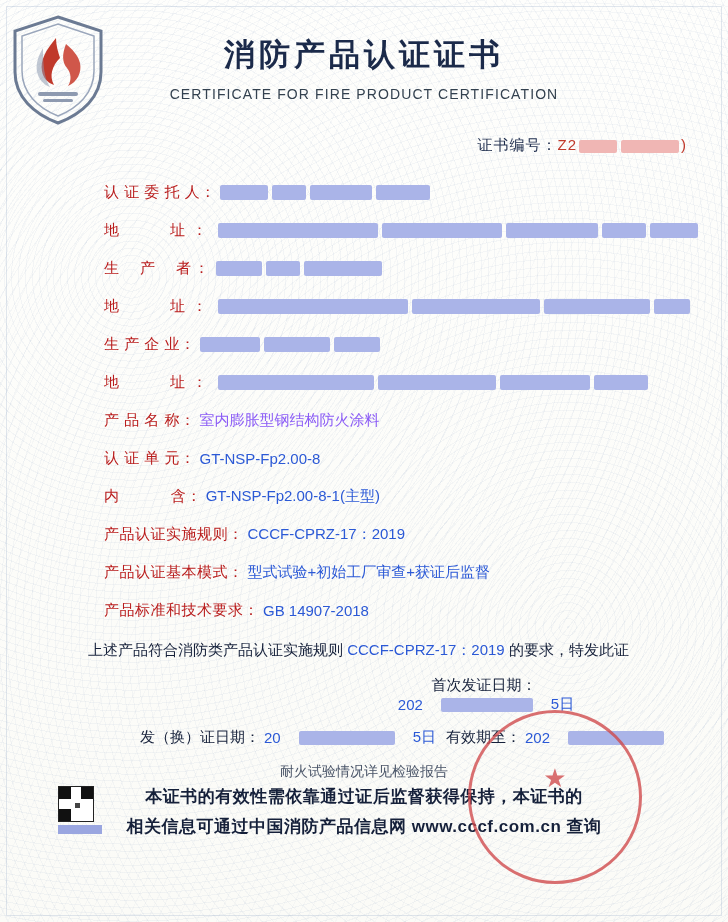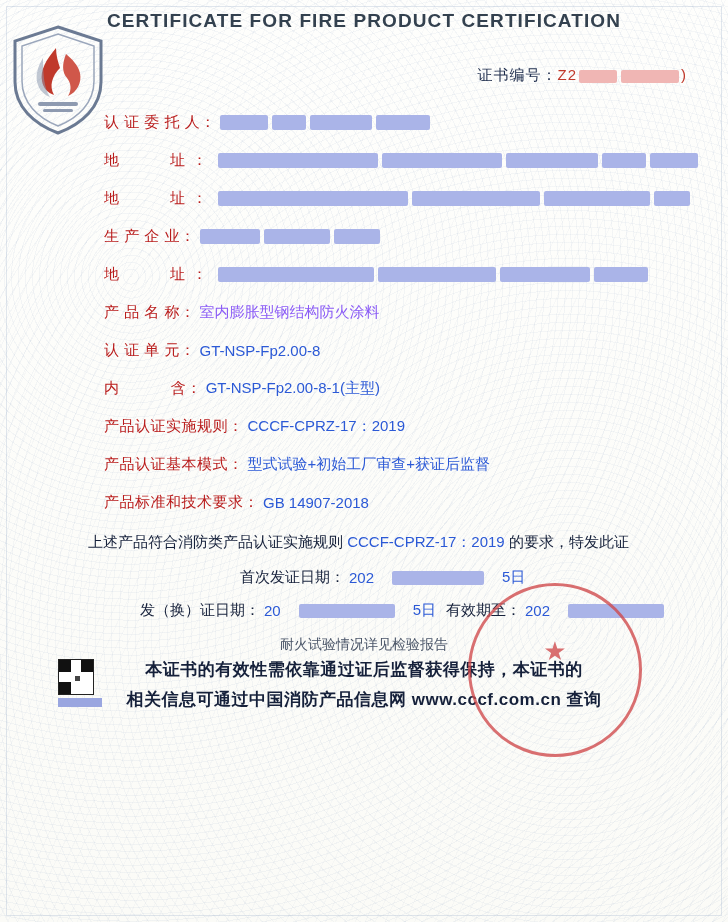--- a/index.html
+++ b/index.html
@@ -30,22 +30,22 @@
   .emblem{position:absolute;left:10px;top:14px;width:96px;height:112px;}
   .emblem svg{display:block;}
 
   
   .title-cn{
     text-align:center;font-size:31px;letter-spacing:4px;color:#1b2a4a;
     font-weight:bold;padding-top:34px;
     font-family:"DejaVu Sans","Liberation Sans",sans-serif;
   }
   .title-en{
-    text-align:center;font-size:19px;letter-spacing:1.1px;color:#33414f;
-    margin-top:10px;font-weight:bold;
+    text-align:center;font-size:14px;letter-spacing:1.1px;color:#33414f;
+    margin-top:10px;font-weight:normal;
   }
 
   
   .certno-row{
     margin-top:34px;padding-right:41px;text-align:right;
     font-size:15px;color:#1b2a4a;
   }
   .certno-row .label{letter-spacing:1px;}
   .certno-row .val{color:#c0392b;font-size:15px;letter-spacing:1px;}
   .redact{
@@ -71,21 +71,21 @@
   .row .val.black{color:#8b5cf6;}
 
   
   .statement{
     margin-top:12px;padding-left:88px;font-size:15px;color:#15203a;
   }
   .statement .blue{color:#2b59d6;}
 
   .date-row{
     display:flex;align-items:center;font-size:15px;color:#15203a;
-    margin-top:16px;padding-left:240px;
+    margin-top:16px;padding-left:240px;flex-direction:column;
   }
   .date-row2{
     display:flex;align-items:center;font-size:15px;color:#15203a;
     margin-top:14px;padding-left:140px;
   }
   .date-row .val,.date-row2 .val{color:#2b59d6;display:flex;align-items:center;gap:18px;margin-left:4px;}
 
   .note-fire{
     text-align:center;margin-top:16px;font-size:14px;color:#4a5568;
   }
@@ -139,20 +139,21 @@
       <path d="M48 3 L91 17 V58 C91 83 72 100 48 109 C24 100 5 83 5 58 V17 Z" fill="none" stroke="#6b7a93" stroke-width="3"></path>
       <path d="M48 10 L84 22 V57 C84 79 68 94 48 102 C28 94 12 79 12 57 V22 Z" fill="none" stroke="#9aa6bb" stroke-width="1.5"></path>
       <path d="M46 24 C36 36 30 46 32 57 C33 64 38 69 44 71 C39 62 42 52 50 44 C48 38 46 31 46 24 Z" fill="#c0392b"></path>
       <path d="M56 30 C52 40 52 48 57 54 C61 59 62 66 58 72 C67 68 72 59 70 49 C68 41 62 35 56 30 Z" fill="#d0574a"></path>
       <path d="M33 34 C27 44 25 53 28 61 C30 67 35 71 40 73 C34 64 33 50 33 34 Z" fill="#8e9ab0" opacity=".55"></path>
       <rect x="28" y="78" width="40" height="4" rx="2" fill="#8e9ab0"></rect>
       <rect x="33" y="85" width="30" height="3" rx="1.5" fill="#8e9ab0"></rect>
     </svg>
   </div>
 
+  <div class="title-cn">消防产品认证证书</div>
   <div class="title-en">CERTIFICATE FOR FIRE PRODUCT CERTIFICATION</div>
 
   <div class="certno-row">
     <span class="label">证书编号：</span><span class="val">Z2</span><span class="redact pink" style="width:38px;height:13px;margin:0 2px;"></span><span class="redact pink" style="width:58px;height:13px;margin:0 2px;"></span><span class="val">)</span>
   </div>
 
   <div class="fields">
 
     <div class="row">
       <span class="lbl">认 证 委 托 人：</span>
@@ -168,20 +169,28 @@
       <span class="lbl sp4">地　　址：</span>
       <span class="val">
         <span class="redact blue" style="width:160px;height:15px;"></span>
         <span class="redact blue" style="width:120px;height:15px;"></span>
         <span class="redact blue" style="width:92px;height:15px;"></span>
         <span class="redact blue" style="width:44px;height:15px;"></span>
         <span class="redact blue" style="width:48px;height:15px;"></span>
       </span>
     </div>
 
+    <div class="row">
+      <span class="lbl sp2">生　产　者：</span>
+      <span class="val">
+        <span class="redact blue" style="width:46px;height:15px;"></span>
+        <span class="redact blue" style="width:34px;height:15px;"></span>
+        <span class="redact blue" style="width:78px;height:15px;"></span>
+      </span>
+    </div>
 
     <div class="row">
       <span class="lbl sp4">地　　址：</span>
       <span class="val">
         <span class="redact blue" style="width:190px;height:15px;"></span>
         <span class="redact blue" style="width:128px;height:15px;"></span>
         <span class="redact blue" style="width:106px;height:15px;"></span>
         <span class="redact blue" style="width:36px;height:15px;"></span>
       </span>
     </div>

